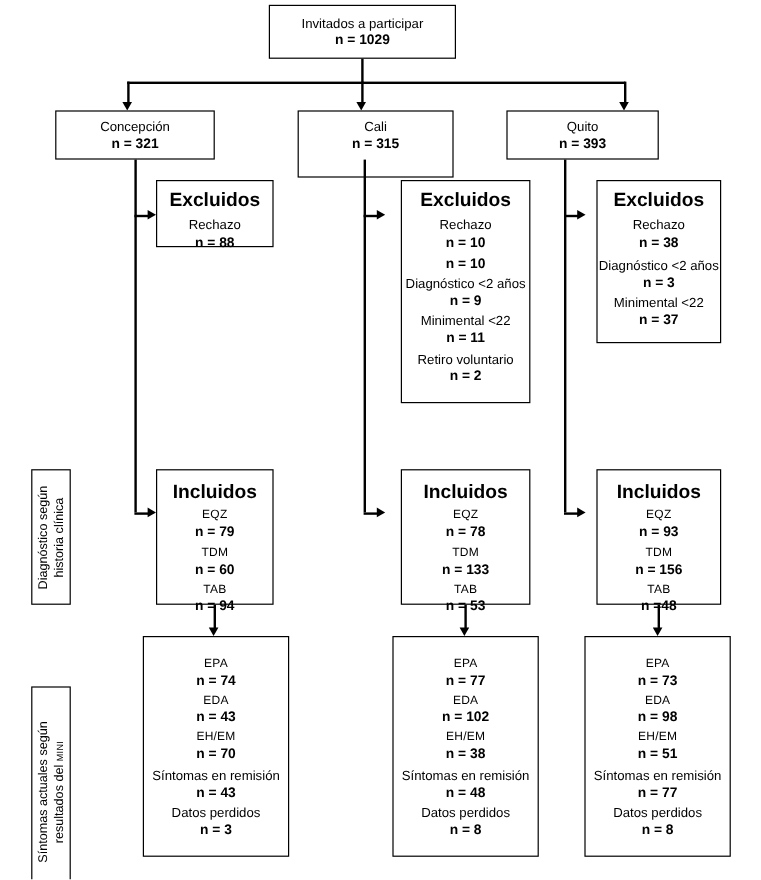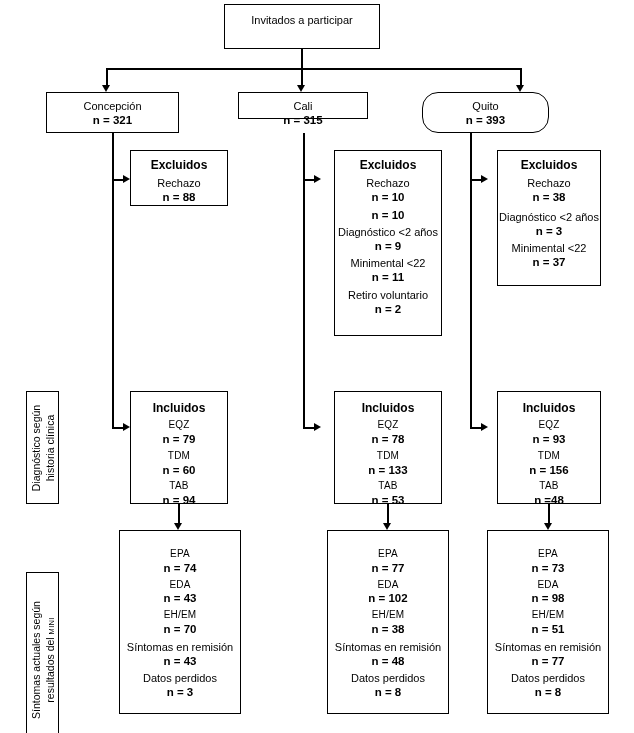--- a/index.html
+++ b/index.html
@@ -21,21 +21,21 @@
   .box {
     position: absolute;
     border: 1.6px solid #000;
     background: #fff;
     box-sizing: border-box;
     text-align: center;
     line-height: 1.28;
   }
   .box .ttl {
     font-weight: bold;
-    font-size: 12px;
+    font-size: 16px;
     display: block;
     margin-bottom: 3px;
   }
   .lbl {
     display: block;
     font-size: 11px;
     font-weight: normal;
     white-space: nowrap;
   }
   .lbl.small {
@@ -96,45 +96,46 @@
     border-left: 7px solid #000;
   }
 </style>
 </head>
 <body>
 
 <div id="page">
 
   <div class="box" style="left:224px; top:4px; width:156px; height:45px; padding-top:8px;">
     <span class="lbl">Invitados a participar</span>
+    <span class="num">n = 1029</span>
   </div>
 
   <div class="ln vln" style="left:301px; top:49px; height:20px;"></div>
   <div class="ln hln" style="left:106px; top:68px; width:415px;"></div>
 
   <div class="ln vln" style="left:106px; top:68px; height:18px;"></div>
   <div class="arrow-down" style="left:102px; top:85px;"></div>
 
   <div class="ln vln" style="left:301px; top:68px; height:18px;"></div>
   <div class="arrow-down" style="left:297px; top:85px;"></div>
 
   <div class="ln vln" style="left:520px; top:68px; height:18px;"></div>
   <div class="arrow-down" style="left:516px; top:85px;"></div>
 
   <div class="box" style="left:46px; top:92px; width:133px; height:41px; padding-top:6px;">
     <span class="lbl">Concepción</span>
     <span class="num">n = 321</span>
   </div>
 
-  <div class="box" style="left:238px; top:92px; width:130px; height:27px; padding-top:6px;">
+  <div class="box" style="left:248px; top:92px; width:130px; height:56px; padding-top:6px;">
     <span class="lbl">Cali</span>
     <span class="num">n = 315</span>
   </div>
 
-  <div class="box" style="left:422px; top:92px; width:127px; height:41px; padding-top:6px;border-radius:16px;">
+  <div class="box" style="left:422px; top:92px; width:127px; height:41px; padding-top:6px;">
     <span class="lbl">Quito</span>
     <span class="num">n = 393</span>
   </div>
 
   <div class="ln vln" style="left:112px; top:133px; height:294px;"></div>
   <div class="ln hln" style="left:112px; top:179px; width:12px;"></div>
   <div class="arrow-right" style="left:123px; top:175px;"></div>
   <div class="ln hln" style="left:112px; top:427px; width:12px;"></div>
   <div class="arrow-right" style="left:123px; top:423px;"></div>
 

